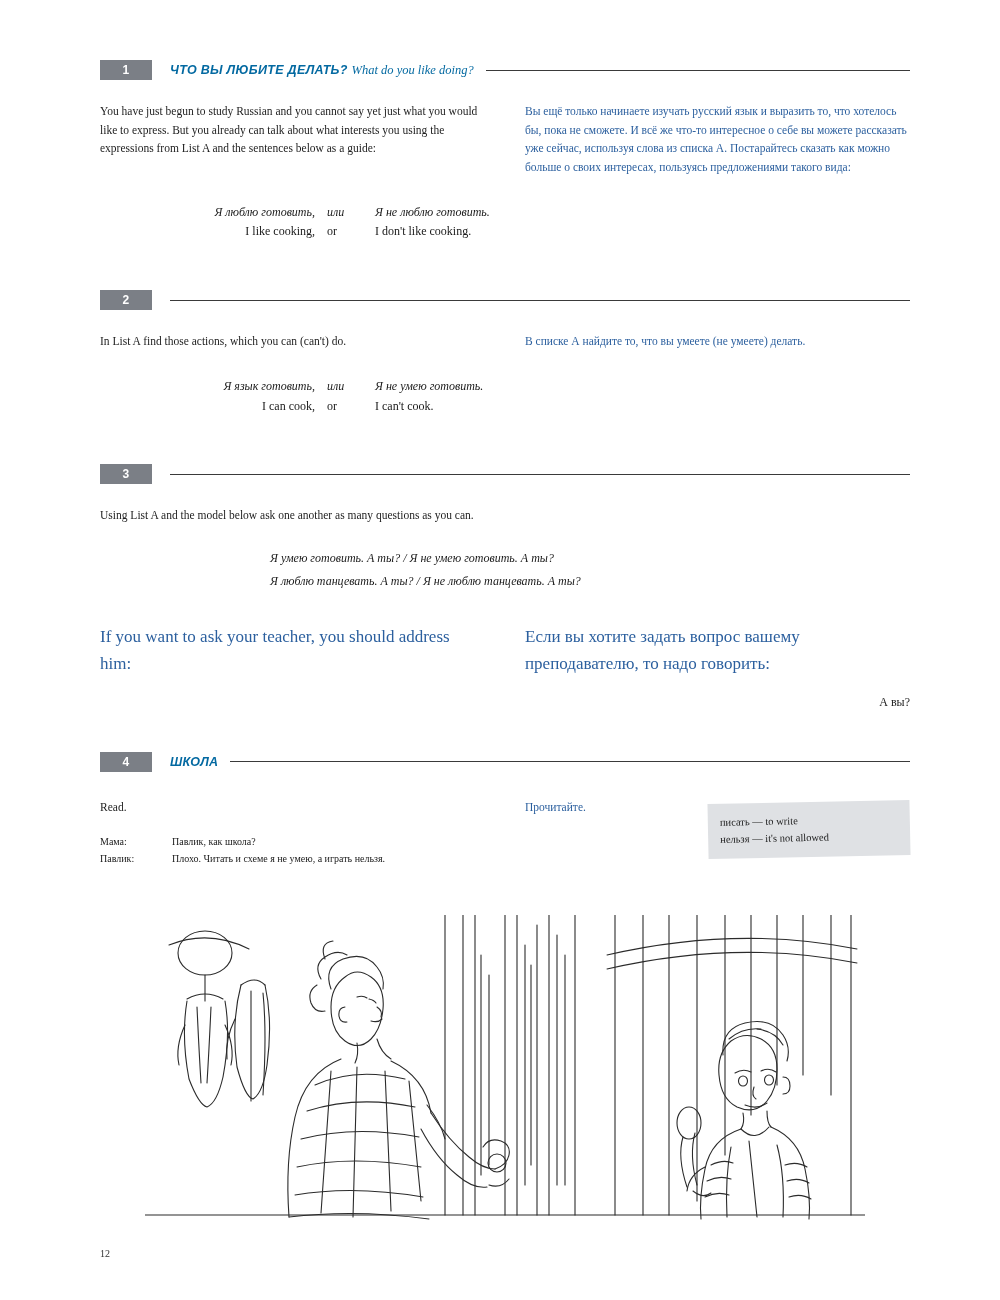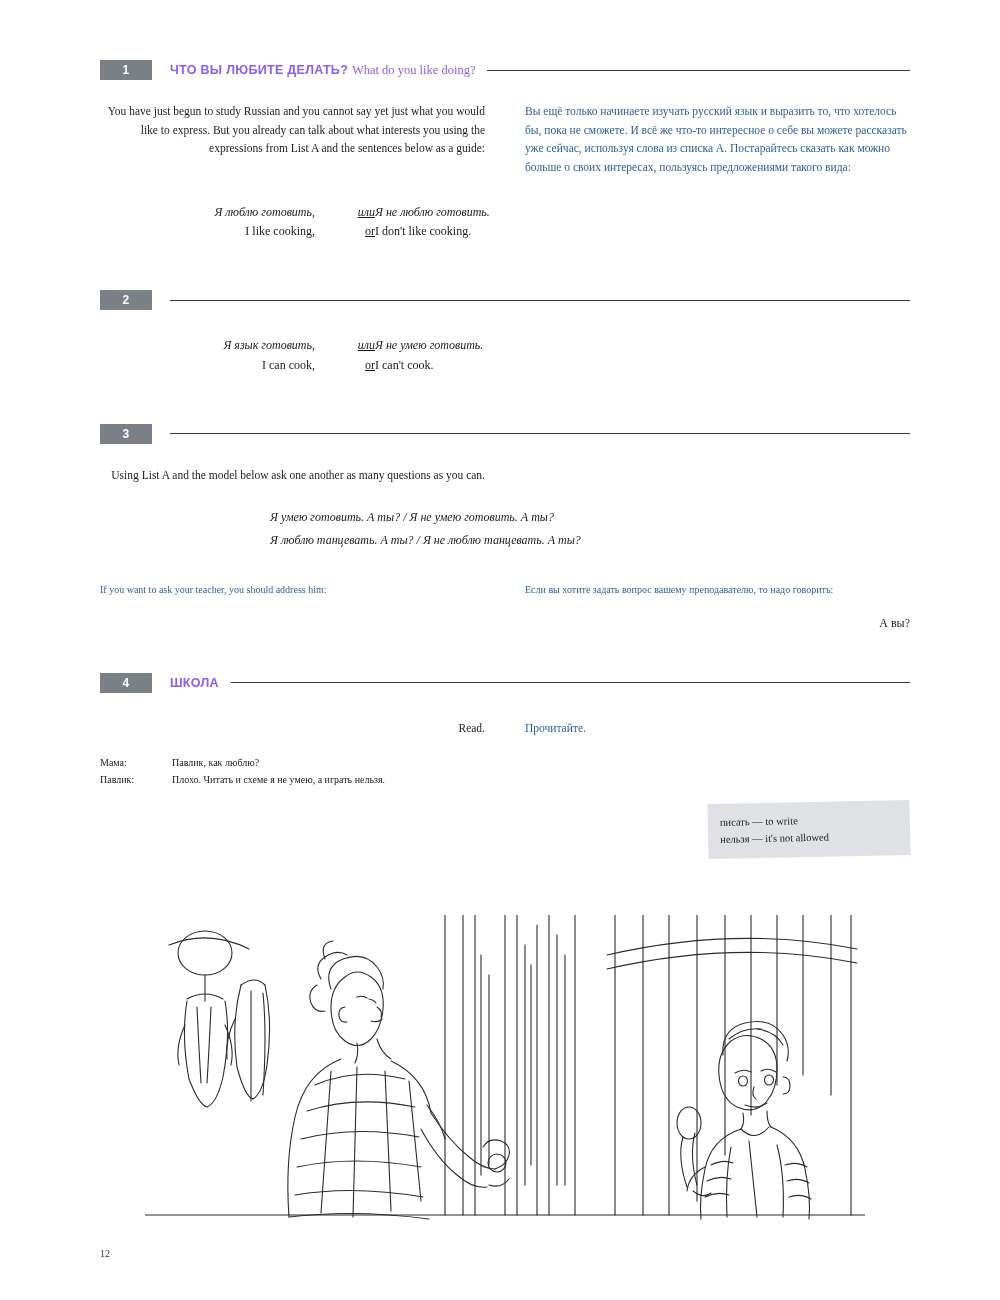--- a/index.html
+++ b/index.html
@@ -46,24 +46,25 @@
     display: flex;
     align-items: center;
     justify-content: center;
     letter-spacing: 0.5px;
     flex: 0 0 auto;
   }
   .ex-title {
     font-family: "Liberation Sans", sans-serif;
     font-size: 12.5px;
     font-weight: bold;
-    color: #8b5cf6;
+    color: #0369a1;
     margin-left: 18px;
     letter-spacing: 0.3px;
     white-space: nowrap;
+    font-style: italic;
   }
   .ex-title .en {
     font-family: "Liberation Serif", serif;
     font-weight: normal;
     font-size: 12.5px;
     letter-spacing: 0;
   }
   .ex-rule {
     flex: 1 1 auto;
     height: 1px;
@@ -78,43 +79,42 @@
   .two-col {
     display: flex;
     justify-content: space-between;
     margin-top: 22px;
   }
   .col {
     width: 385px;
     font-size: 11.5px;
     line-height: 1.62;
   }
-  .col.en { color: #1d1d1d; text-align: right; }
+  .col.en { color: #1d1d1d; }
   .col.ru { color: #2b5f9e; }
 
   
   .model {
     margin-top: 26px;
     font-size: 12px;
     line-height: 1.65;
   }
   .model .row {
     display: flex;
   }
   .model .left {
     width: 215px;
     text-align: right;
     padding-right: 12px;
     font-style: italic;
   }
   .model .mid {
     width: 48px;
-    text-align: right;
+    text-align: left;
     font-style: italic;
-    text-decoration: underline;
   }
   .model .right {
     font-style: italic;
   }
   .model .trans .left,
   .model .trans .mid,
   .model .trans .right {
     font-style: normal;
   }
 
@@ -131,21 +131,21 @@
     line-height: 1.9;
     padding-left: 170px;
   }
 
   
   .note-pair {
     display: flex;
     justify-content: space-between;
     margin-top: 30px;
   }
-  .note-pair .col { font-size: 10px; line-height: 1.6; }
+  .note-pair .col { font-size: 17px; line-height: 1.6; }
 
   
   .dlg {
     margin-top: 16px;
     font-size: 10px;
     line-height: 1.75;
   }
   .dlg .line { display: flex; }
   .dlg .who { width: 72px; flex: 0 0 auto; }
   .dlg .say { flex: 1 1 auto; }
@@ -217,20 +217,24 @@
         </div>
       </div>
     </div>
 
     <div class="sec" style="margin-top:48px;">
       <div class="ex-head">
         <div class="ex-num">2</div>
         <div class="ex-rule full"></div>
       </div>
 
+      <div class="two-col">
+        <div class="col en">In List A find those actions, which you can (can't) do.</div>
+        <div class="col ru">В списке А найдите то, что вы умеете (не умеете) делать.</div>
+      </div>
 
       <div class="model">
         <div class="row">
           <div class="left">Я язык готовить,</div>
           <div class="mid">или</div>
           <div class="right">Я не умею готовить.</div>
         </div>
         <div class="row trans">
           <div class="left">I can cook,</div>
           <div class="mid">or</div>
@@ -272,21 +276,21 @@
       </div>
 
       <div class="two-col" style="margin-top:26px;">
         <div class="col en">Read.</div>
         <div class="col ru">Прочитайте.</div>
       </div>
 
       <div class="dlg">
         <div class="line">
           <div class="who">Мама:</div>
-          <div class="say">Павлик, как люблю?</div>
+          <div class="say">Павлик, как школа?</div>
         </div>
         <div class="line">
           <div class="who">Павлик:</div>
           <div class="say">Плохо. Читать и схеме я не умею, а играть нельзя.</div>
         </div>
       </div>
     </div>
 
     <div class="vocab-box">
       <div>писать — to write</div>

